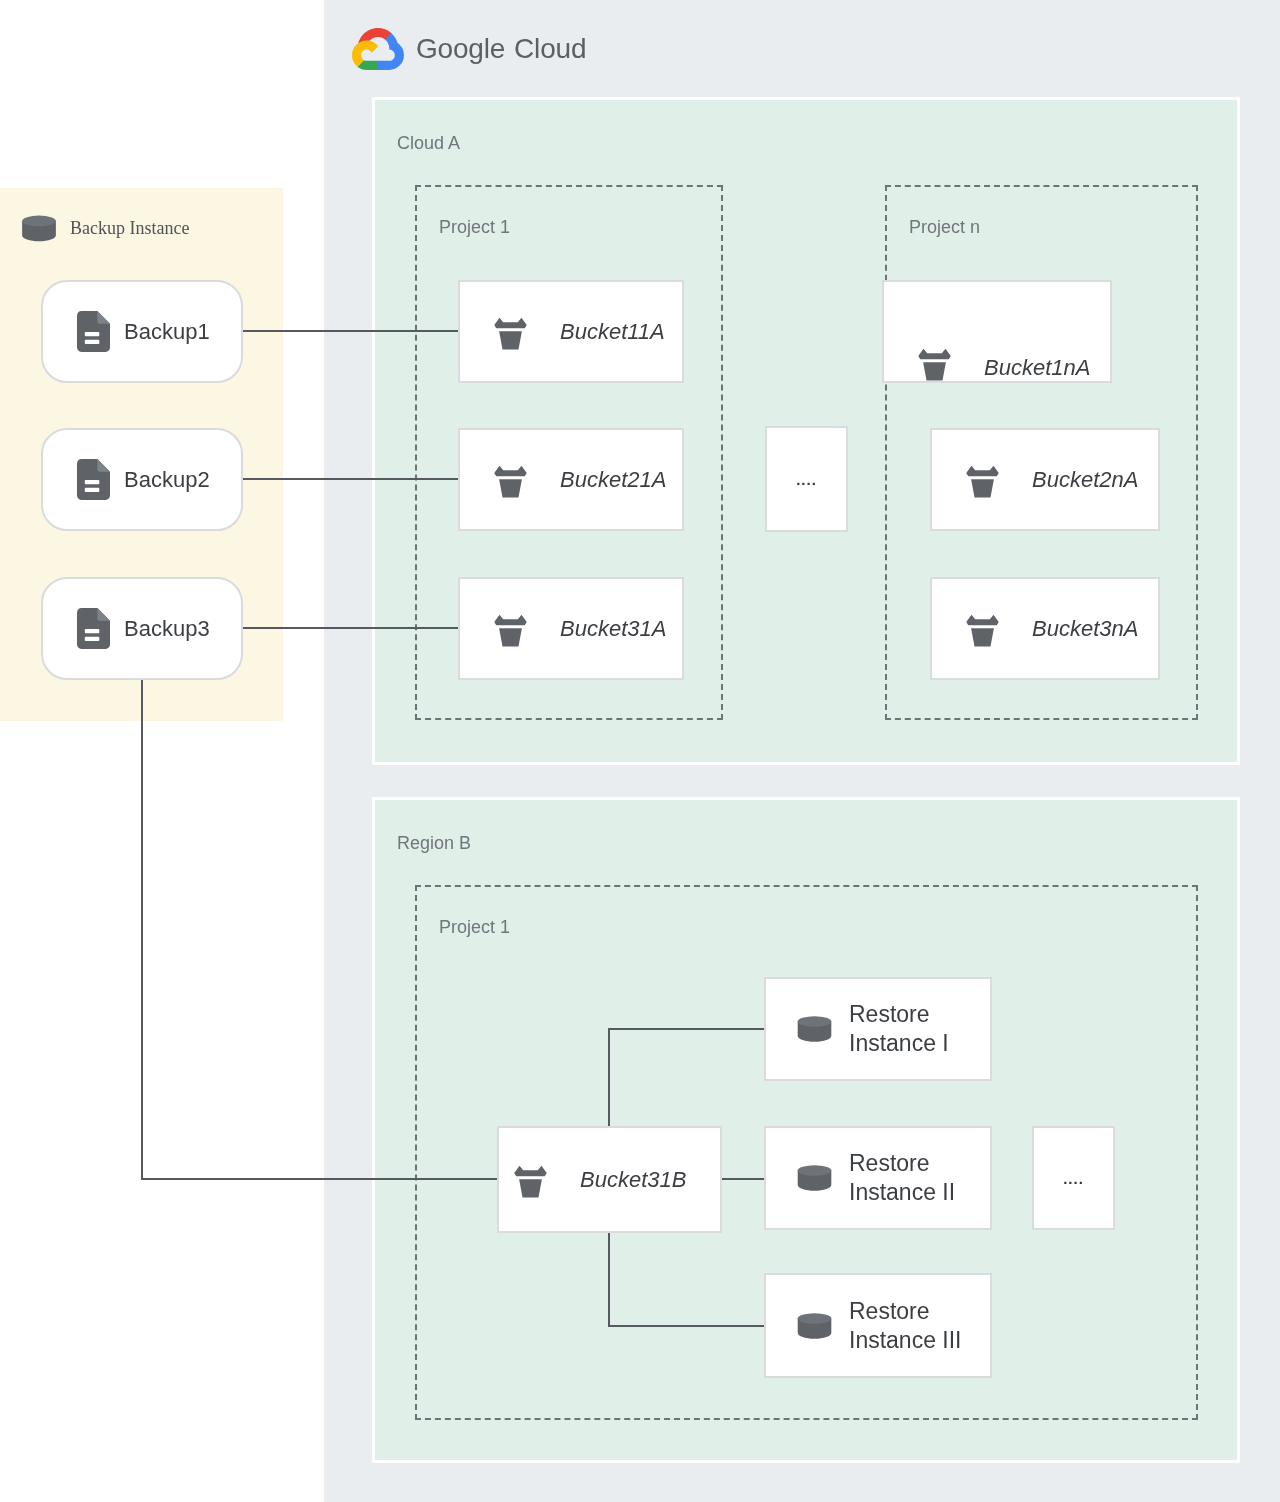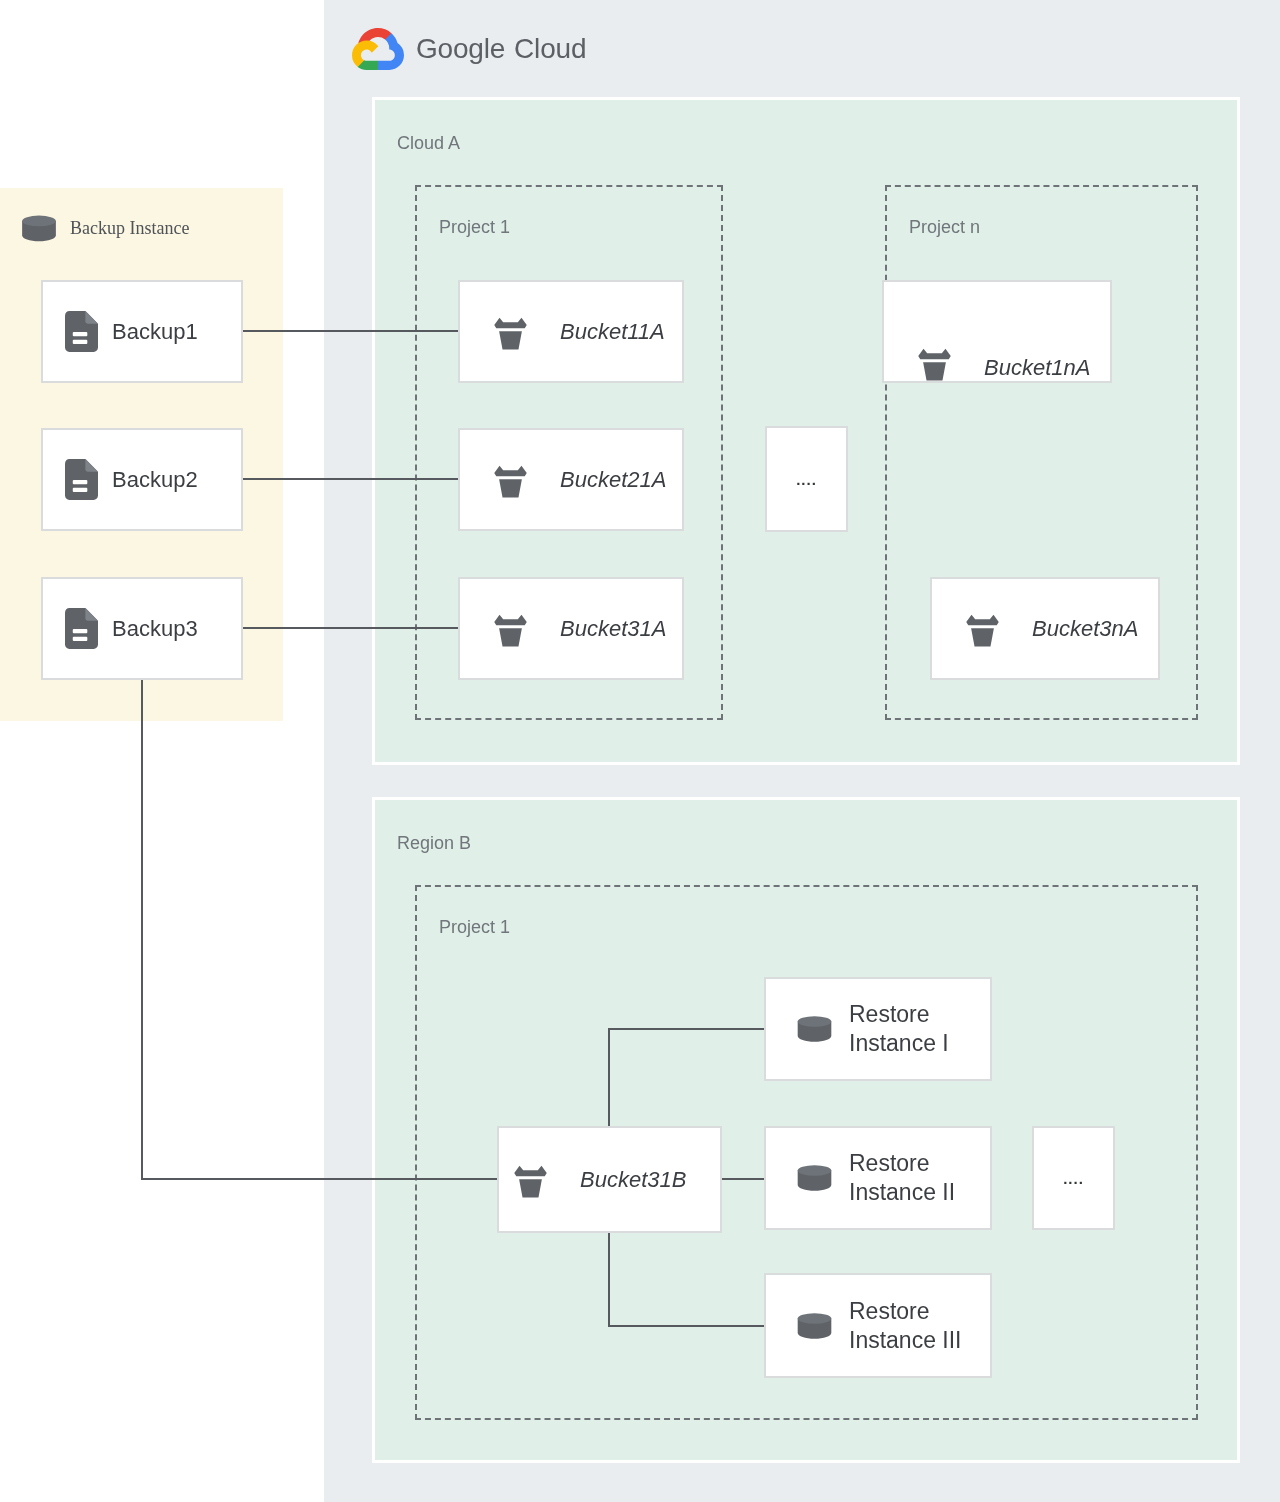--- a/index.html
+++ b/index.html
@@ -20,21 +20,21 @@
   .region-label { position:absolute; left:22px; top:33px; font-size:18px; color:#70767b; }
 
   .project { position:absolute; border:2px dashed #6e7378; box-sizing:border-box; }
   .project-label { position:absolute; left:22px; top:30px; font-size:18px; color:#70767b; }
 
   .node { position:absolute; background:#ffffff; border:2px solid #d9dbdd; box-sizing:border-box;
           display:flex; align-items:center; }
   .node-label { font-size:22px; color:#3b3e42; }
   .two-line { display:flex; flex-direction:column; font-size:23px; line-height:29px; }
   .bucket-box { padding-left:31px; gap:30px;font-style:italic; }
-  .backup-box { padding-left:22px; gap:14px; }
+  .backup-box { padding-left:34px; gap:14px;border-radius:26px; }
   .restore-box { padding-left:30px; gap:16px; }
   .dots-box { justify-content:center; padding-left:0; }
   .dots-label { font-size:15px; font-weight:bold; color:#333639; letter-spacing:1px; }
 
   .backup-panel { position:absolute; left:0; top:188px; width:283px; height:533px; background:#fcf7e2; }
   .backup-panel-header { position:absolute; left:20px; top:27px; display:flex; align-items:center; gap:12px;font-family:Liberation Serif, serif; }
   .backup-panel-title { font-size:18px; color:#4f5358; }
 
   .line { position:absolute; background:#56595d; }
 
@@ -149,20 +149,27 @@
   </div>
 
   <div class="node bucket-box" style="left:882px; top:280px; width:230px; height:103px;align-items:flex-end;">
     <svg width="39" height="36" viewBox="0 0 48 44" aria-hidden="true">
       <path d="M4 13.5 L10.5 4.5 L15 10 H33 L37.5 4.5 L44 13.5 L41.5 17.5 H6.5 Z" fill="#5f6368"></path>
       <path d="M10 21 H38 L33.8 43.5 H14.2 Z" fill="#5f6368"></path>
     </svg>
     <span class="node-label">Bucket1nA</span>
   </div>
 
+  <div class="node bucket-box" style="left:930px; top:428px; width:230px; height:103px;">
+    <svg width="39" height="36" viewBox="0 0 48 44" aria-hidden="true">
+      <path d="M4 13.5 L10.5 4.5 L15 10 H33 L37.5 4.5 L44 13.5 L41.5 17.5 H6.5 Z" fill="#5f6368"></path>
+      <path d="M10 21 H38 L33.8 43.5 H14.2 Z" fill="#5f6368"></path>
+    </svg>
+    <span class="node-label">Bucket2nA</span>
+  </div>
 
   <div class="node bucket-box" style="left:930px; top:577px; width:230px; height:103px;">
     <svg width="39" height="36" viewBox="0 0 48 44" aria-hidden="true">
       <path d="M4 13.5 L10.5 4.5 L15 10 H33 L37.5 4.5 L44 13.5 L41.5 17.5 H6.5 Z" fill="#5f6368"></path>
       <path d="M10 21 H38 L33.8 43.5 H14.2 Z" fill="#5f6368"></path>
     </svg>
     <span class="node-label">Bucket3nA</span>
   </div>
 
   <div class="node bucket-box" style="left:497px; top:1126px; width:225px; height:107px;padding-left:12px;">

